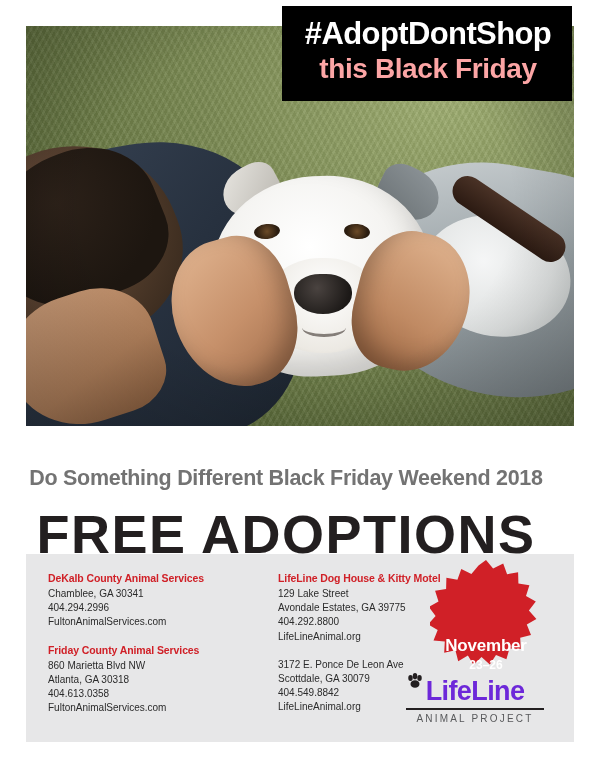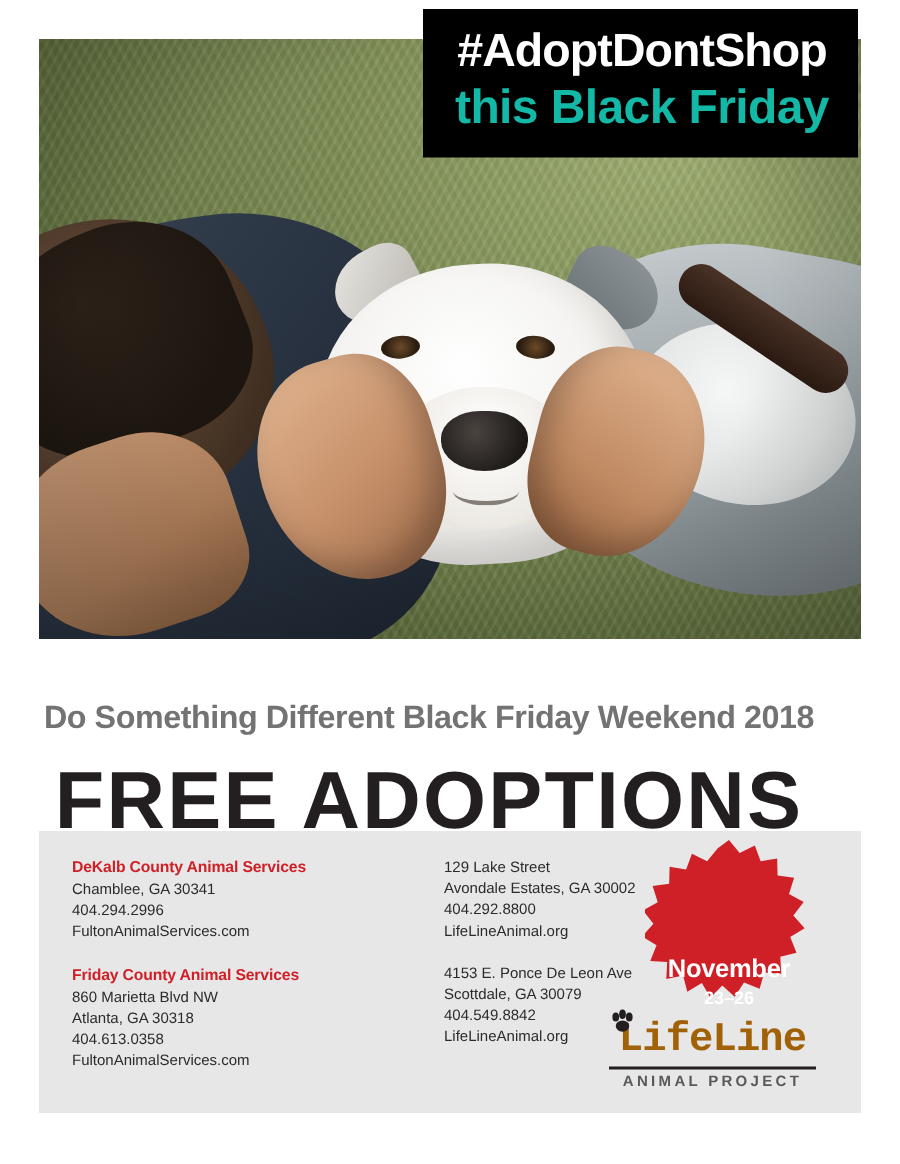--- a/index.html
+++ b/index.html
@@ -232,23 +232,23 @@
     font-family: "Liberation Sans", sans-serif;
     font-weight: bold;
     font-size: 31px;
     line-height: 1.05;
     color: #ffffff;
     letter-spacing: -0.6px;
   }
   .hashtag-line2 {
     font-family: "Liberation Sans", sans-serif;
     font-weight: bold;
-    font-size: 32px;
+    font-size: 28px;
     line-height: 1.15;
-    color: #14b8a6;
+    color: #fca5a5;
     letter-spacing: -0.4px;
     margin-top: 2px;
   }
 
   
   .headline-area {
     margin-top: 40px;
     text-align: center;
   }
   .subhead {
@@ -272,21 +272,21 @@
     left: 26px;
     top: 554px;
     width: 548px;
     height: 188px;
     background: #e7e7e8;
     box-sizing: border-box;
     padding: 18px 22px;
   }
   .cols {
     display: flex;
-    gap: 48px;
+    gap: 30px;
   }
   .col { width: 200px; }
   .loc { margin-bottom: 14px; }
   .loc-name {
     color: #d02027;
     font-weight: bold;
     font-size: 10.5px;
     margin-bottom: 3px;
     letter-spacing: -0.1px;
   }
@@ -326,31 +326,30 @@
     width: 150px;
     text-align: center;
   }
   .logo-main {
     font-size: 27px;
     font-weight: bold;
     color: #231f20;
     letter-spacing: -0.6px;
     line-height: 1;
   }
-  .logo-main .life { color: #a16207; font-family: Liberation Mono, monospace; }
+  .logo-main .life { color: #6d28d9; }
   .logo-rule {
     height: 2px;
     background: #231f20;
     margin: 3px 6px 3px 6px;
   }
   .logo-sub {
     font-size: 10px;
     letter-spacing: 2.2px;
     color: #58595b;
-    font-weight: bold;
   }
   .paw {
     position: absolute;
     left: 6px;
     top: -6px;
     width: 18px;
     height: 18px;
   }
 
   .footer-strip {
@@ -415,27 +414,28 @@
           <div class="loc-name">Friday County Animal Services</div>
           <div class="loc-line">860 Marietta Blvd NW</div>
           <div class="loc-line">Atlanta, GA 30318</div>
           <div class="loc-line">404.613.0358</div>
           <div class="loc-line">FultonAnimalServices.com</div>
         </div>
       </div>
 
       <div class="col">
         <div class="loc">
+          <div class="loc-name">LifeLine Dog House &amp; Kitty Motel</div>
           <div class="loc-line">129 Lake Street</div>
-          <div class="loc-line">Avondale Estates, GA 30002</div>
+          <div class="loc-line">Avondale Estates, GA 39775</div>
           <div class="loc-line">404.292.8800</div>
           <div class="loc-line">LifeLineAnimal.org</div>
         </div>
         <div class="loc">
-          <div class="loc-line">4153 E. Ponce De Leon Ave</div>
+          <div class="loc-line">3172 E. Ponce De Leon Ave</div>
           <div class="loc-line">Scottdale, GA 30079</div>
           <div class="loc-line">404.549.8842</div>
           <div class="loc-line">LifeLineAnimal.org</div>
         </div>
       </div>
 
     </div>
   </div>
 
   <div class="burst">

